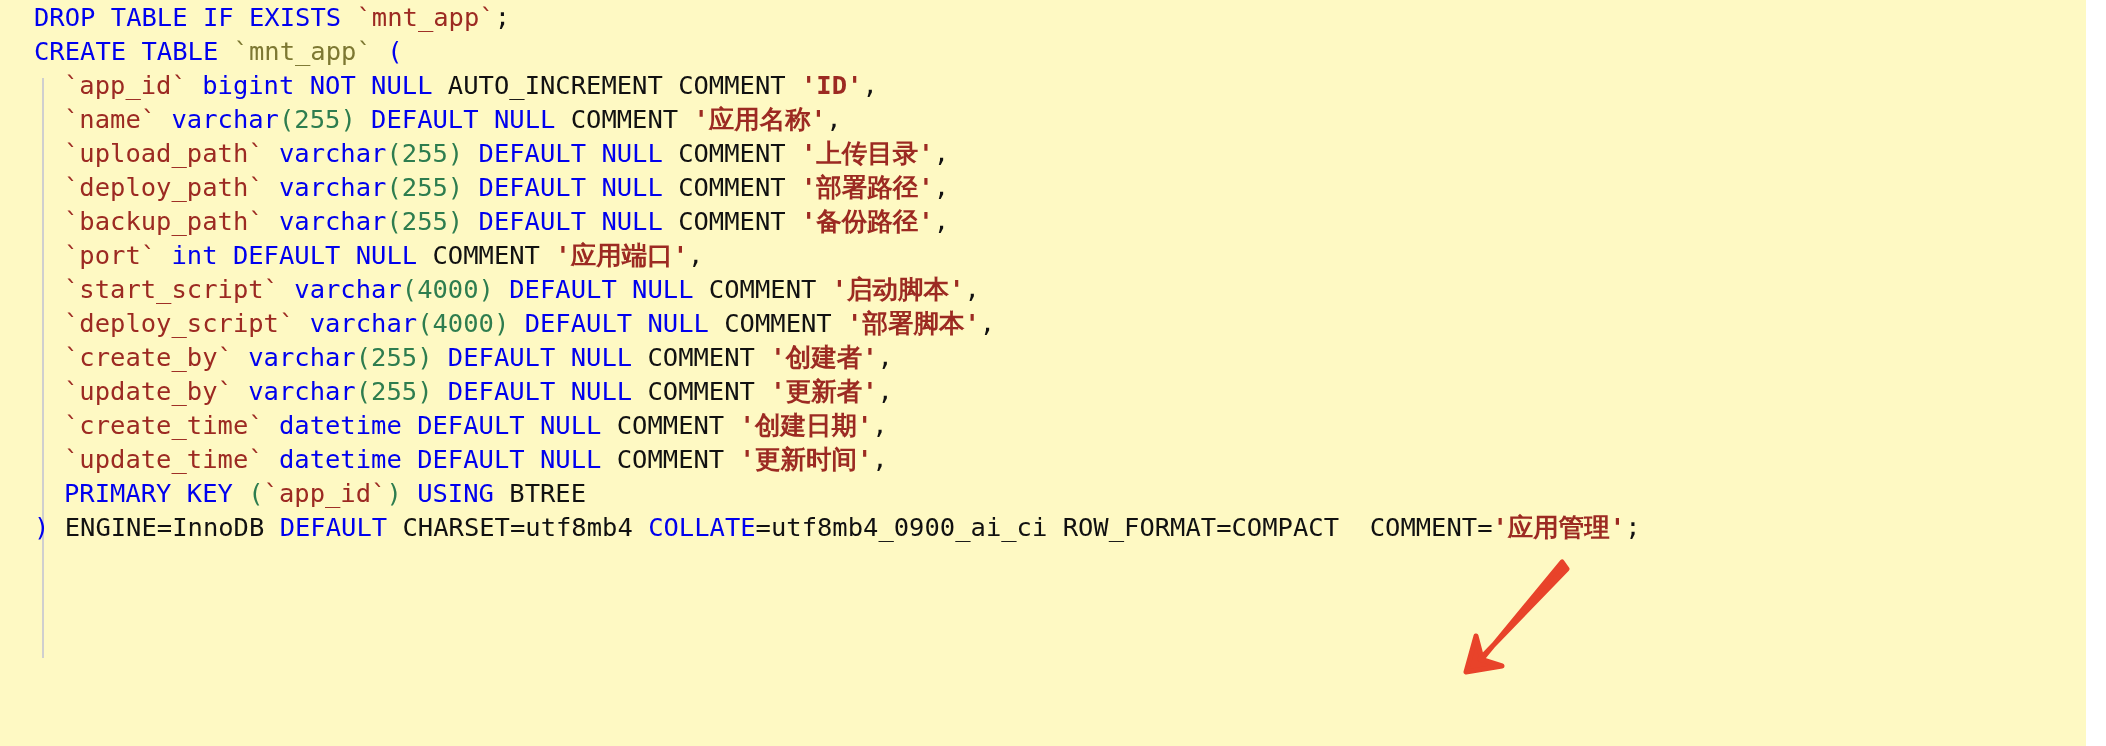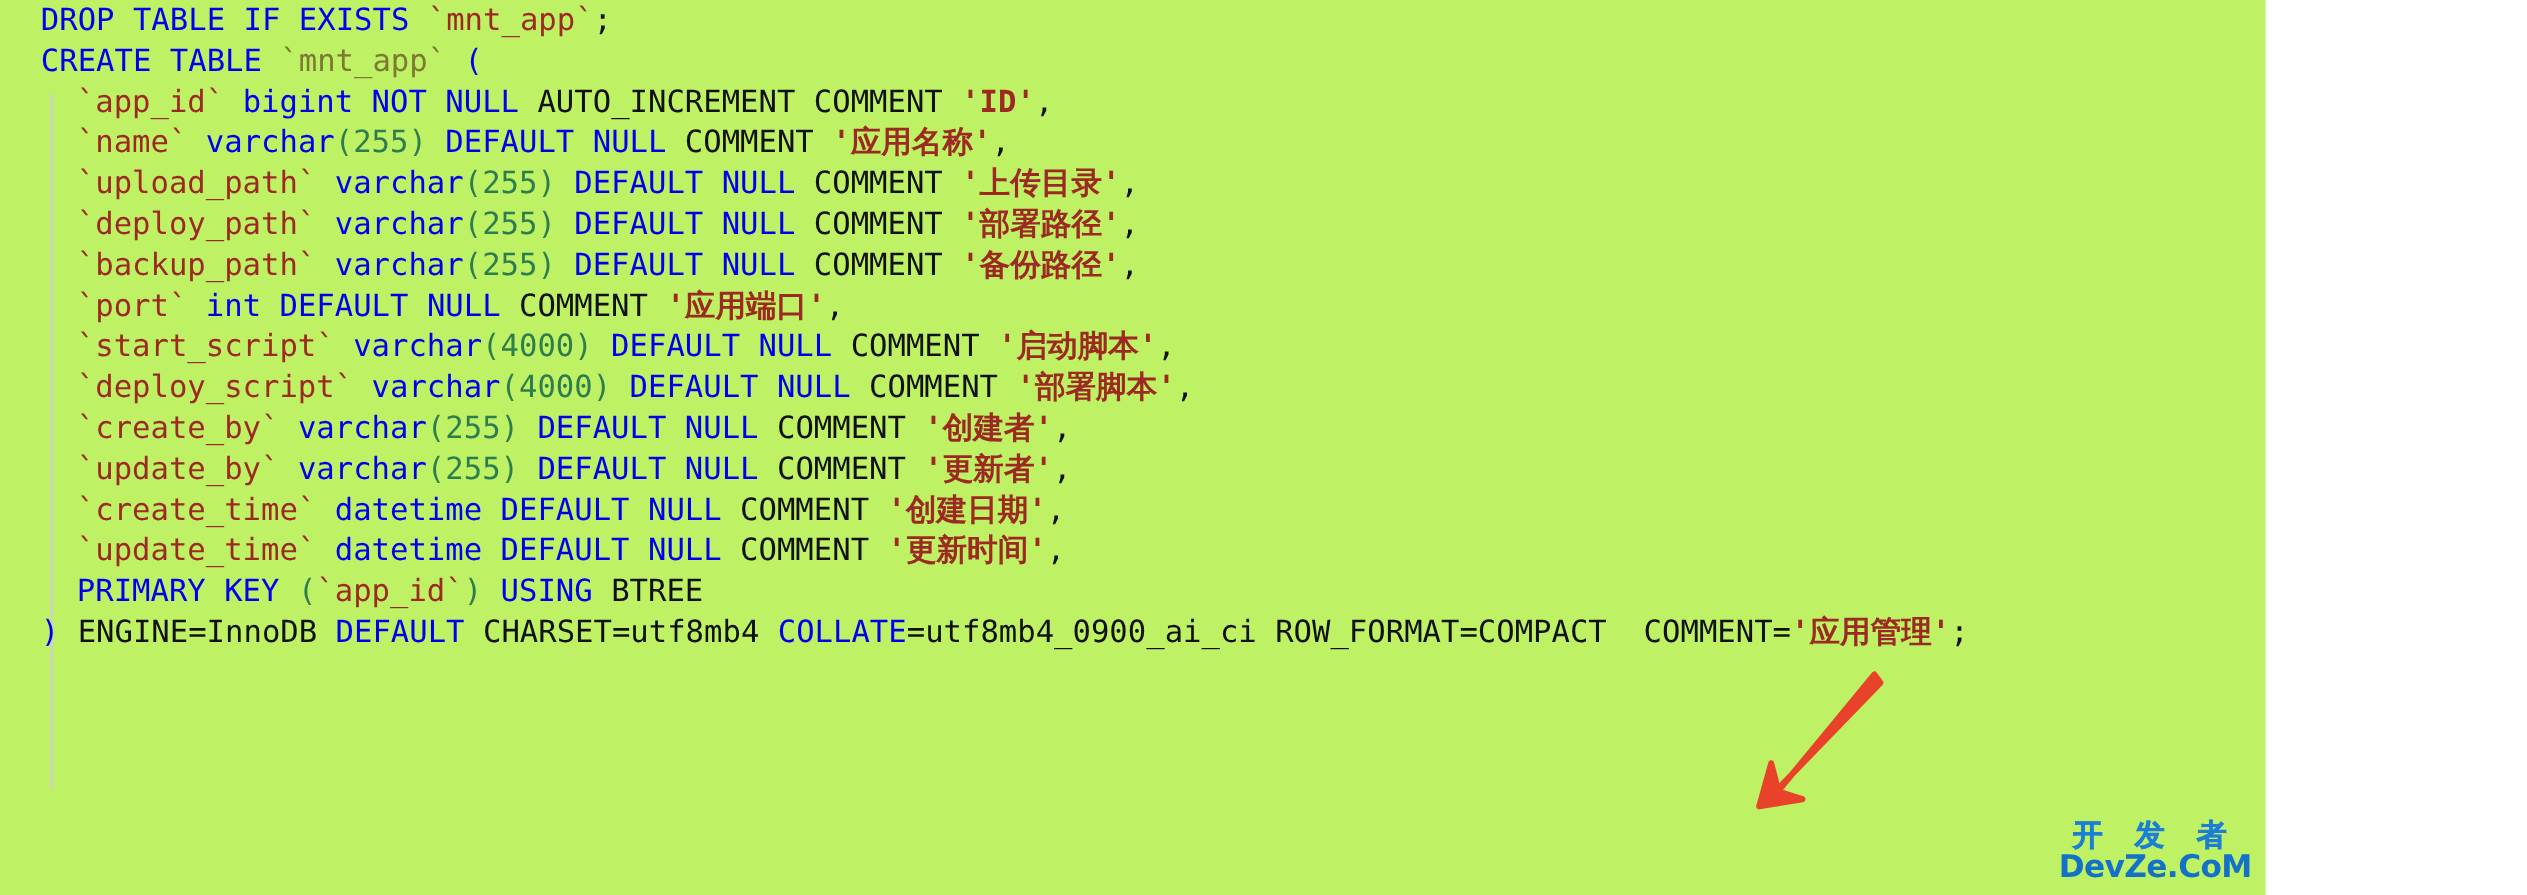--- a/index.html
+++ b/index.html
@@ -9,23 +9,23 @@
   }
   body {
     width: 2106px;
     height: 746px;
     overflow: hidden;
     font-family: "DejaVu Sans Mono", "Liberation Mono", monospace;
   }
 
   #viewport {
     position: relative;
-    width: 1888px;
+    width: 2086px;
     height: 746px;
-    background: #bef264;
+    background: #fef9c3;
   }
 
   
   #code {
     position: absolute;
     left: 0;
     top: 0;
     width: 2106px;
     height: 746px;
     padding: 0;
@@ -108,18 +108,14 @@
 <div id="viewport">
 
   <div id="indent-guide"></div>
 
   <div id="code"><div class="code-line"><span class="kw">DROP</span><span class="plain"> </span><span class="kw">TABLE</span><span class="plain"> </span><span class="kw">IF</span><span class="plain"> </span><span class="kw">EXISTS</span><span class="plain"> </span><span class="ident">`mnt_app`</span><span class="punc">;</span></div><div class="code-line"><span class="kw">CREATE</span><span class="plain"> </span><span class="kw">TABLE</span><span class="plain"> </span><span class="tblname">`mnt_app`</span><span class="plain"> </span><span class="kw">(</span></div><div class="code-line" style="padding-left: 64px;"><span class="ident">`app_id`</span><span class="plain"> </span><span class="kw">bigint</span><span class="plain"> </span><span class="kw">NOT</span><span class="plain"> </span><span class="kw">NULL</span><span class="plain"> AUTO_INCREMENT COMMENT </span><span class="str">'ID'</span><span class="punc">,</span></div><div class="code-line" style="padding-left: 64px;"><span class="ident">`name`</span><span class="plain"> </span><span class="kw">varchar</span><span class="paren">(</span><span class="num">255</span><span class="paren">)</span><span class="plain"> </span><span class="kw">DEFAULT</span><span class="plain"> </span><span class="kw">NULL</span><span class="plain"> COMMENT </span><span class="str">'应用名称'</span><span class="punc">,</span></div><div class="code-line" style="padding-left: 64px;"><span class="ident">`upload_path`</span><span class="plain"> </span><span class="kw">varchar</span><span class="paren">(</span><span class="num">255</span><span class="paren">)</span><span class="plain"> </span><span class="kw">DEFAULT</span><span class="plain"> </span><span class="kw">NULL</span><span class="plain"> COMMENT </span><span class="str">'上传目录'</span><span class="punc">,</span></div><div class="code-line" style="padding-left: 64px;"><span class="ident">`deploy_path`</span><span class="plain"> </span><span class="kw">varchar</span><span class="paren">(</span><span class="num">255</span><span class="paren">)</span><span class="plain"> </span><span class="kw">DEFAULT</span><span class="plain"> </span><span class="kw">NULL</span><span class="plain"> COMMENT </span><span class="str">'部署路径'</span><span class="punc">,</span></div><div class="code-line" style="padding-left: 64px;"><span class="ident">`backup_path`</span><span class="plain"> </span><span class="kw">varchar</span><span class="paren">(</span><span class="num">255</span><span class="paren">)</span><span class="plain"> </span><span class="kw">DEFAULT</span><span class="plain"> </span><span class="kw">NULL</span><span class="plain"> COMMENT </span><span class="str">'备份路径'</span><span class="punc">,</span></div><div class="code-line" style="padding-left: 64px;"><span class="ident">`port`</span><span class="plain"> </span><span class="kw">int</span><span class="plain"> </span><span class="kw">DEFAULT</span><span class="plain"> </span><span class="kw">NULL</span><span class="plain"> COMMENT </span><span class="str">'应用端口'</span><span class="punc">,</span></div><div class="code-line" style="padding-left: 64px;"><span class="ident">`start_script`</span><span class="plain"> </span><span class="kw">varchar</span><span class="paren">(</span><span class="num">4000</span><span class="paren">)</span><span class="plain"> </span><span class="kw">DEFAULT</span><span class="plain"> </span><span class="kw">NULL</span><span class="plain"> COMMENT </span><span class="str">'启动脚本'</span><span class="punc">,</span></div><div class="code-line" style="padding-left: 64px;"><span class="ident">`deploy_script`</span><span class="plain"> </span><span class="kw">varchar</span><span class="paren">(</span><span class="num">4000</span><span class="paren">)</span><span class="plain"> </span><span class="kw">DEFAULT</span><span class="plain"> </span><span class="kw">NULL</span><span class="plain"> COMMENT </span><span class="str">'部署脚本'</span><span class="punc">,</span></div><div class="code-line" style="padding-left: 64px;"><span class="ident">`create_by`</span><span class="plain"> </span><span class="kw">varchar</span><span class="paren">(</span><span class="num">255</span><span class="paren">)</span><span class="plain"> </span><span class="kw">DEFAULT</span><span class="plain"> </span><span class="kw">NULL</span><span class="plain"> COMMENT </span><span class="str">'创建者'</span><span class="punc">,</span></div><div class="code-line" style="padding-left: 64px;"><span class="ident">`update_by`</span><span class="plain"> </span><span class="kw">varchar</span><span class="paren">(</span><span class="num">255</span><span class="paren">)</span><span class="plain"> </span><span class="kw">DEFAULT</span><span class="plain"> </span><span class="kw">NULL</span><span class="plain"> COMMENT </span><span class="str">'更新者'</span><span class="punc">,</span></div><div class="code-line" style="padding-left: 64px;"><span class="ident">`create_time`</span><span class="plain"> </span><span class="kw">datetime</span><span class="plain"> </span><span class="kw">DEFAULT</span><span class="plain"> </span><span class="kw">NULL</span><span class="plain"> COMMENT </span><span class="str">'创建日期'</span><span class="punc">,</span></div><div class="code-line" style="padding-left: 64px;"><span class="ident">`update_time`</span><span class="plain"> </span><span class="kw">datetime</span><span class="plain"> </span><span class="kw">DEFAULT</span><span class="plain"> </span><span class="kw">NULL</span><span class="plain"> COMMENT </span><span class="str">'更新时间'</span><span class="punc">,</span></div><div class="code-line" style="padding-left: 64px;"><span class="kw">PRIMARY</span><span class="plain"> </span><span class="kw">KEY</span><span class="plain"> </span><span class="paren">(</span><span class="ident">`app_id`</span><span class="paren">)</span><span class="plain"> </span><span class="kw">USING</span><span class="plain"> BTREE</span></div><div class="code-line"><span class="kw">)</span><span class="plain"> ENGINE=InnoDB </span><span class="kw">DEFAULT</span><span class="plain"> CHARSET=utf8mb4 </span><span class="kw">COLLATE</span><span class="plain">=utf8mb4_0900_ai_ci ROW_FORMAT=COMPACT  COMMENT=</span><span class="str">'应用管理'</span><span class="punc">;</span></div></div>
 
   <svg id="annotation-arrow" viewBox="0 0 180 160" width="180" height="160">
     <path d="M 122 22 L 42 119 L 36 96 L 26 132 L 62 126 L 40 119 L 127 29 Z" fill="#e8432a" stroke="#e8432a" stroke-width="5" stroke-linejoin="round"></path>
   </svg>
 
-  <div id="watermark">
-    <span class="wm-cn">开 发 者</span>
-    <span class="wm-en" style="color: rgb(19, 114, 200);">DevZe.CoM</span>
-  </div>
 
 </div>
 
 </body></html>

